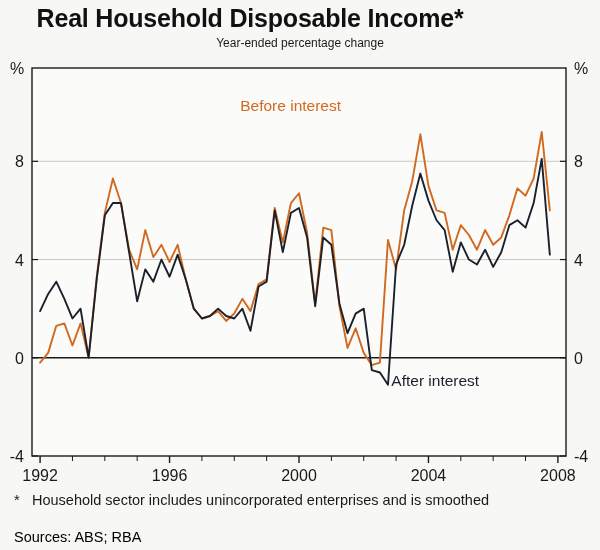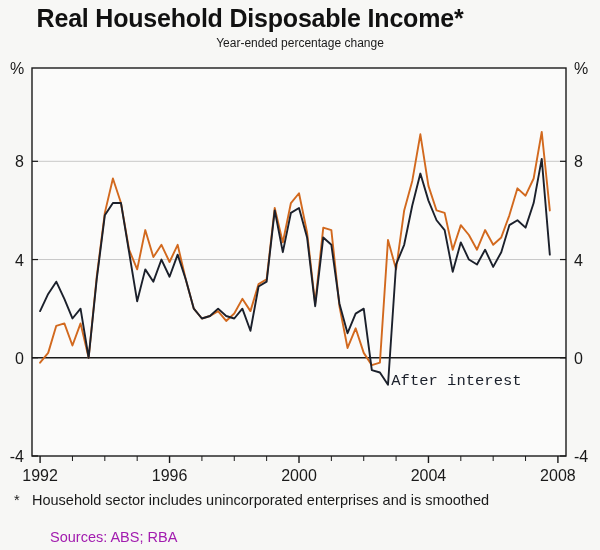--- a/index.html
+++ b/index.html
@@ -69,30 +69,29 @@
   #footnote .fn-marker {
     width: 18px;
     flex: 0 0 18px;
   }
   #footnote .fn-body { flex: 1 1 auto; }
   #sources {
     position: absolute;
     left: 14px;
     top: 529px;
     font-size: 14.5px;
-    color: #a21caf;
-    margin-left: 36px;
+    color: #000000;
   }
   .series-label {
     position: absolute;
     font-size: 15.5px;
     white-space: nowrap;
   }
   #label-before { left: 278px; top: 113px; }
-  #label-after  { left: 391px; top: 380px; font-family: Liberation Mono, monospace; }
+  #label-after  { left: 391px; top: 380px; }
   .tick-text {
     font-size: 16px;
     fill: #1a1a1a;
     font-family: "Liberation Sans", sans-serif;
   }
 </style>
 </head>
 <body>
 
 <div id="page">
@@ -160,20 +159,21 @@
         <text x="574" y="462" text-anchor="start" class="tick-text">-4</text>
         <text x="24" y="363.7721518987342" text-anchor="end" class="tick-text">0</text>
         <text x="574" y="363.7721518987342" text-anchor="start" class="tick-text">0</text>
         <text x="24" y="265.5443037974684" text-anchor="end" class="tick-text">4</text>
         <text x="574" y="265.5443037974684" text-anchor="start" class="tick-text">4</text>
         <text x="24" y="167.31645569620258" text-anchor="end" class="tick-text">8</text>
         <text x="574" y="167.31645569620258" text-anchor="start" class="tick-text">8</text>
       </g>
   </svg>
 
+  <div class="series-label" id="label-before" style="color: rgb(210, 105, 30); left: 240.236px; top: 97.2911px;">Before interest</div>
   <div class="series-label" id="label-after" style="color: rgb(27, 32, 43); left: 391.327px; top: 372.329px;">After interest</div>
 
   <div id="footnote">
     <div class="fn-row">
       <span class="fn-marker">*</span>
       <span class="fn-body">
         <span>Household sector includes unincorporated enterprises and is smoothed</span>
         <br>
       </span>
     </div>

